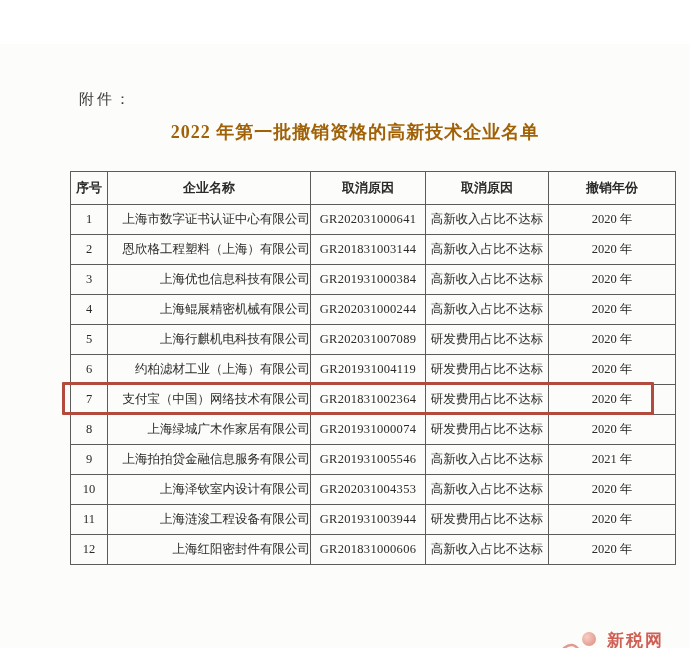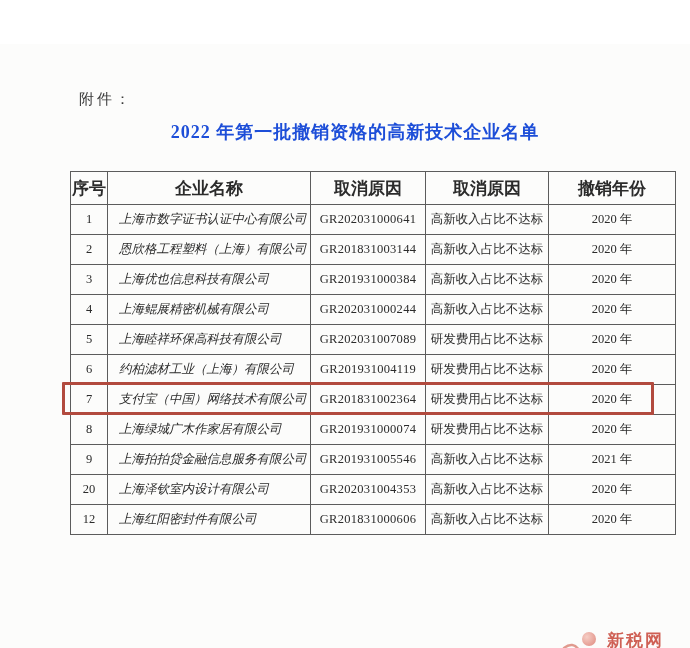--- a/index.html
+++ b/index.html
@@ -14,41 +14,41 @@
     background:#fcfcfb;
     margin-top:44px;
   }
   .attachment{
     position:absolute;left:79px;top:46px;
     font-size:15px;letter-spacing:3px;color:#3a3a3a;
   }
   .doc-title{
     position:absolute;left:35px;top:76px;width:640px;
     text-align:center;font-weight:700;font-size:18px;
-    letter-spacing:1px;color:#1d4ed8;
+    letter-spacing:1px;color:#a16207;
   }
   .table-wrap{
     position:absolute;left:70px;top:127px;width:605px;
   }
   table{
     border-collapse:collapse;width:605px;table-layout:fixed;
   }
   th,td{
     border:1px solid #5c5c5c;
     font-size:12.5px;
     text-align:center;
     vertical-align:middle;
     padding:0;
     color:#2b2b2b;
     overflow:hidden;
     white-space:nowrap;
   }
-  th{height:32px;font-weight:700;font-size:17px;}
+  th{height:32px;font-weight:700;font-size:13px;}
   td{height:29px;}
-  td.c-name{text-align:left;padding-left:11px;font-style:italic;}
+  td.c-name{text-align:right;padding-left:11px;}
   td.c-cert{letter-spacing:0.3px;}
   .highlight-box{
     position:absolute;
     left:-8px;
     width:586px;height:27px;
     border:3px solid #b24a3e;
     border-radius:1px;
     pointer-events:none;
   }
   .watermark{
@@ -125,21 +125,21 @@
   </tr>
           <tr class="data-row">
     <td class="c-no">4</td>
     <td class="c-name">上海鲲展精密机械有限公司</td>
     <td class="c-cert">GR202031000244</td>
     <td class="c-reason">高新收入占比不达标</td>
     <td class="c-year">2020 年</td>
   </tr>
           <tr class="data-row">
     <td class="c-no">5</td>
-    <td class="c-name">上海睦祥环保高科技有限公司</td>
+    <td class="c-name">上海行麒机电科技有限公司</td>
     <td class="c-cert">GR202031007089</td>
     <td class="c-reason">研发费用占比不达标</td>
     <td class="c-year">2020 年</td>
   </tr>
           <tr class="data-row">
     <td class="c-no">6</td>
     <td class="c-name">约柏滤材工业（上海）有限公司</td>
     <td class="c-cert">GR201931004119</td>
     <td class="c-reason">研发费用占比不达标</td>
     <td class="c-year">2020 年</td>
@@ -159,24 +159,31 @@
     <td class="c-year">2020 年</td>
   </tr>
           <tr class="data-row">
     <td class="c-no">9</td>
     <td class="c-name">上海拍拍贷金融信息服务有限公司</td>
     <td class="c-cert">GR201931005546</td>
     <td class="c-reason">高新收入占比不达标</td>
     <td class="c-year">2021 年</td>
   </tr>
           <tr class="data-row">
-    <td class="c-no">20</td>
+    <td class="c-no">10</td>
     <td class="c-name">上海泽钦室内设计有限公司</td>
     <td class="c-cert">GR202031004353</td>
     <td class="c-reason">高新收入占比不达标</td>
+    <td class="c-year">2020 年</td>
+  </tr>
+          <tr class="data-row">
+    <td class="c-no">11</td>
+    <td class="c-name">上海涟浚工程设备有限公司</td>
+    <td class="c-cert">GR201931003944</td>
+    <td class="c-reason">研发费用占比不达标</td>
     <td class="c-year">2020 年</td>
   </tr>
           <tr class="data-row">
     <td class="c-no">12</td>
     <td class="c-name">上海红阳密封件有限公司</td>
     <td class="c-cert">GR201831000606</td>
     <td class="c-reason">高新收入占比不达标</td>
     <td class="c-year">2020 年</td>
   </tr>
         </tbody>

